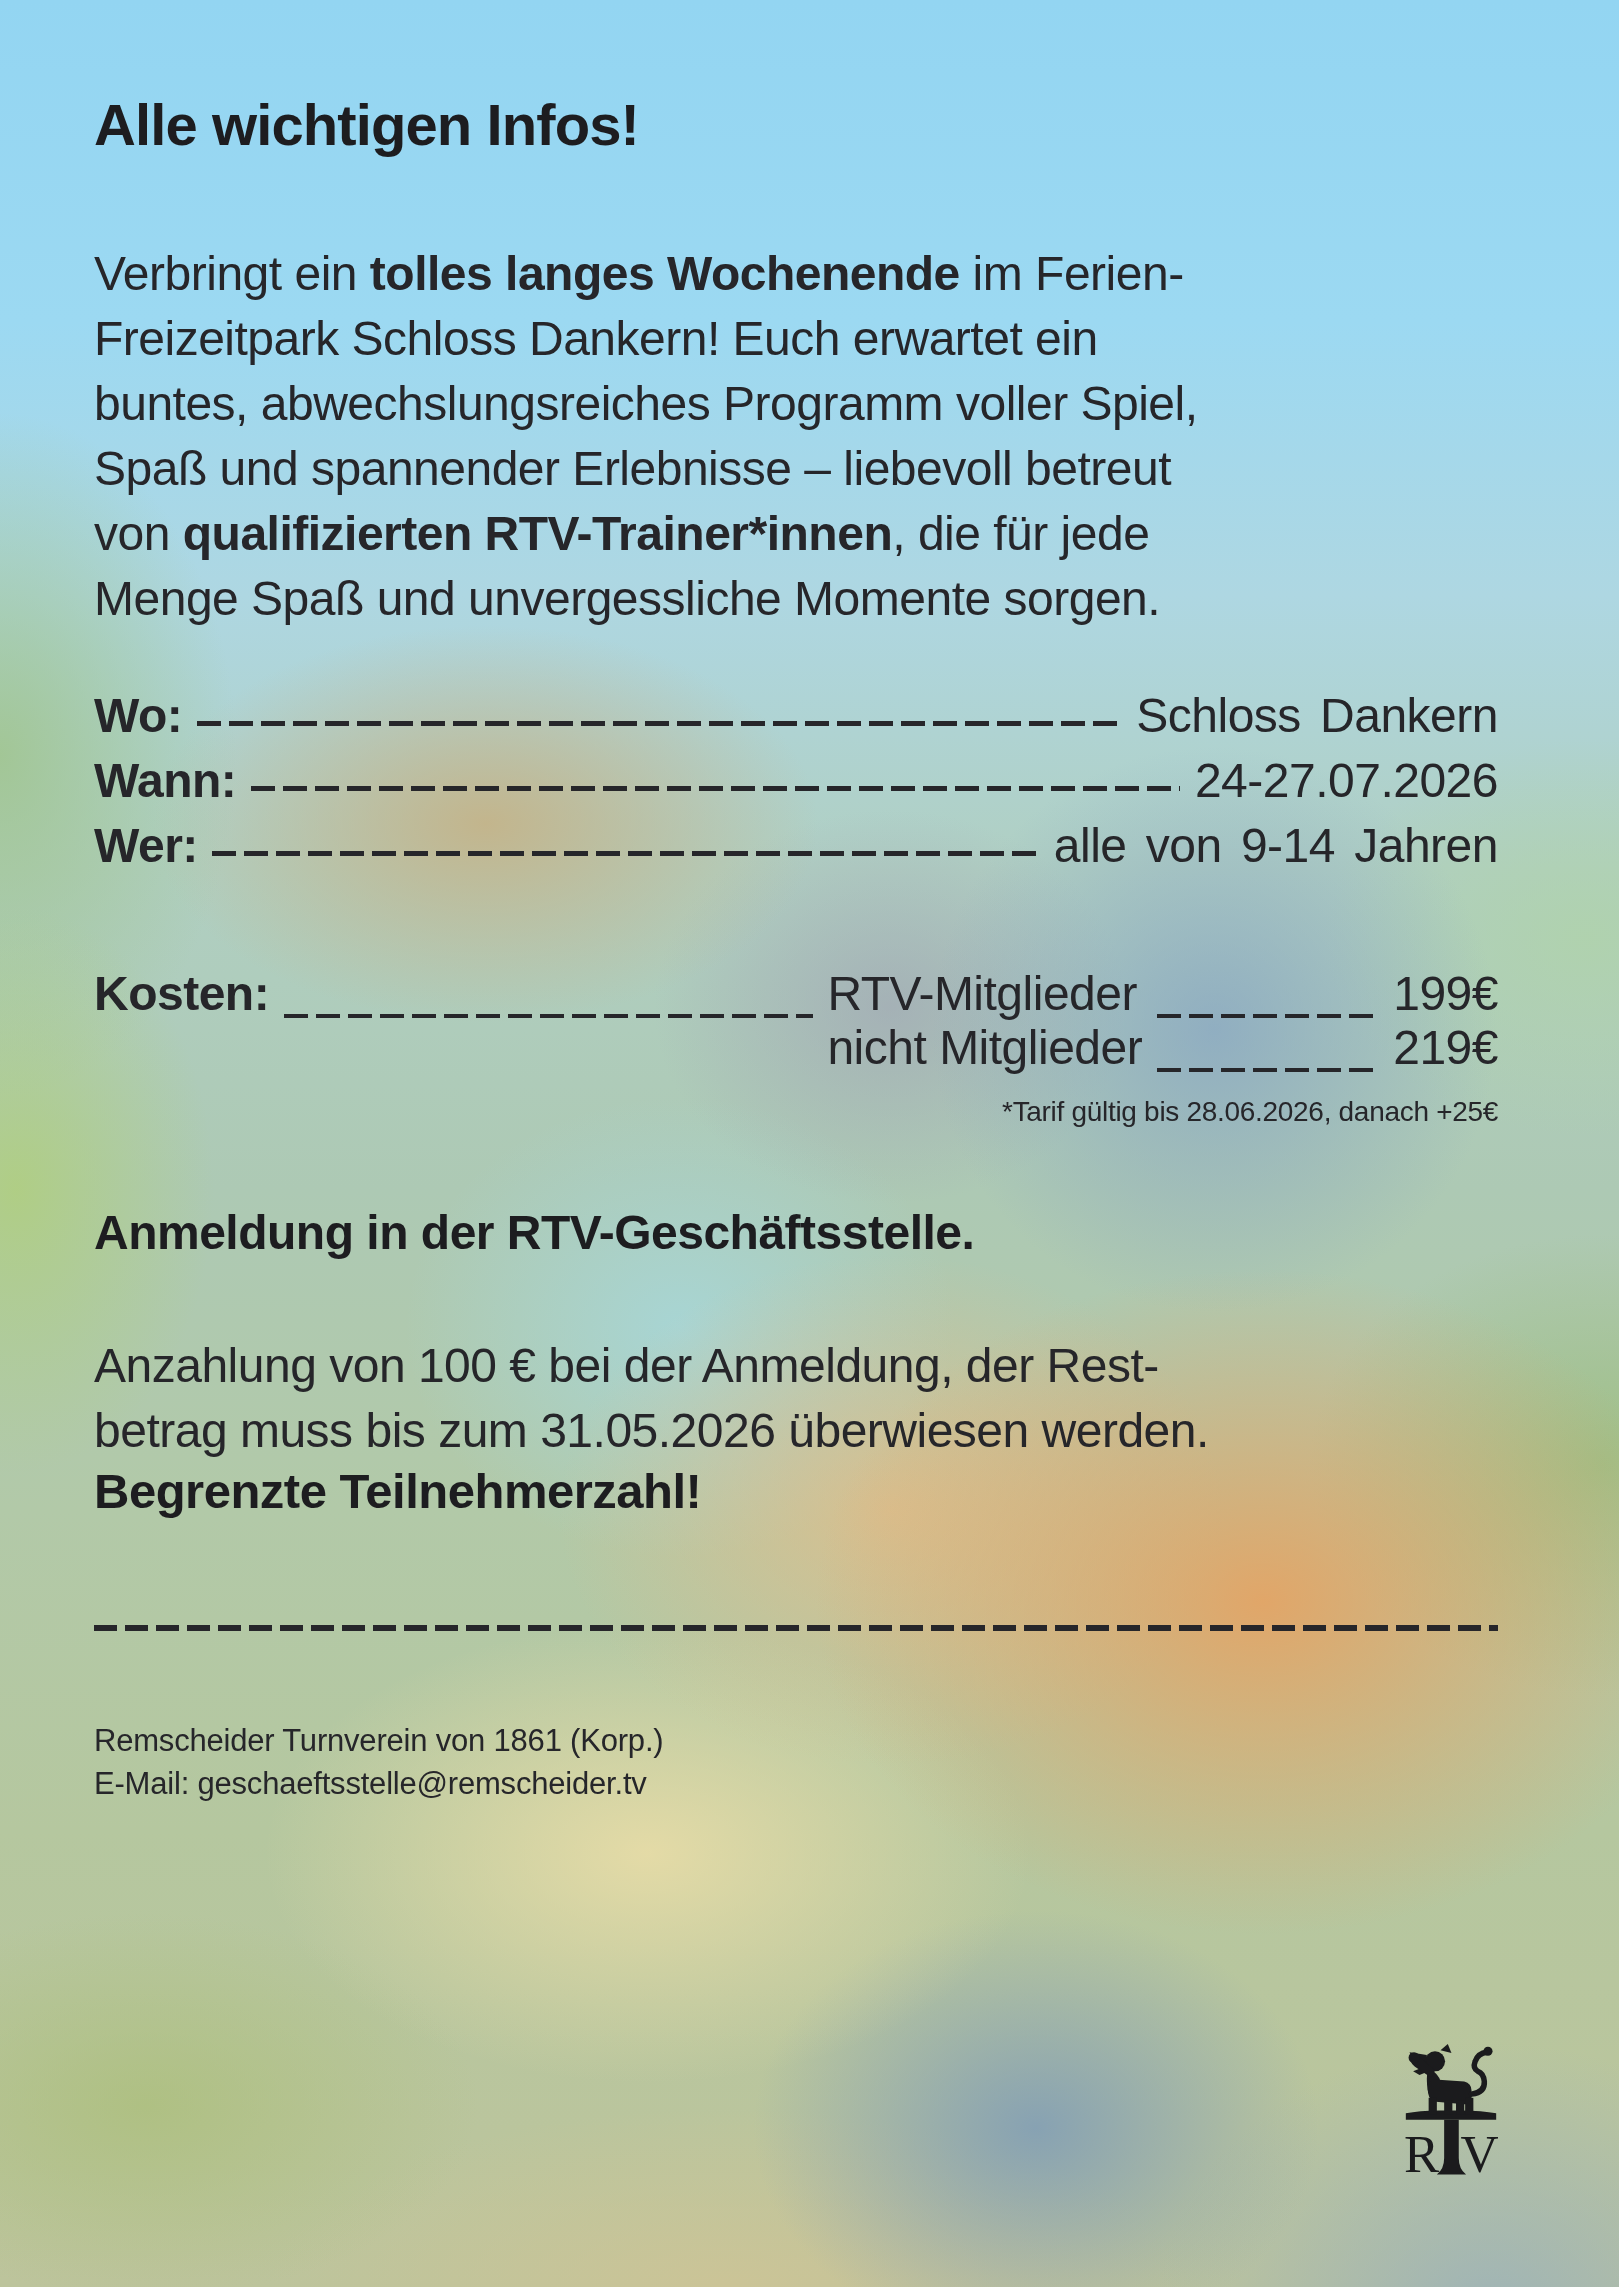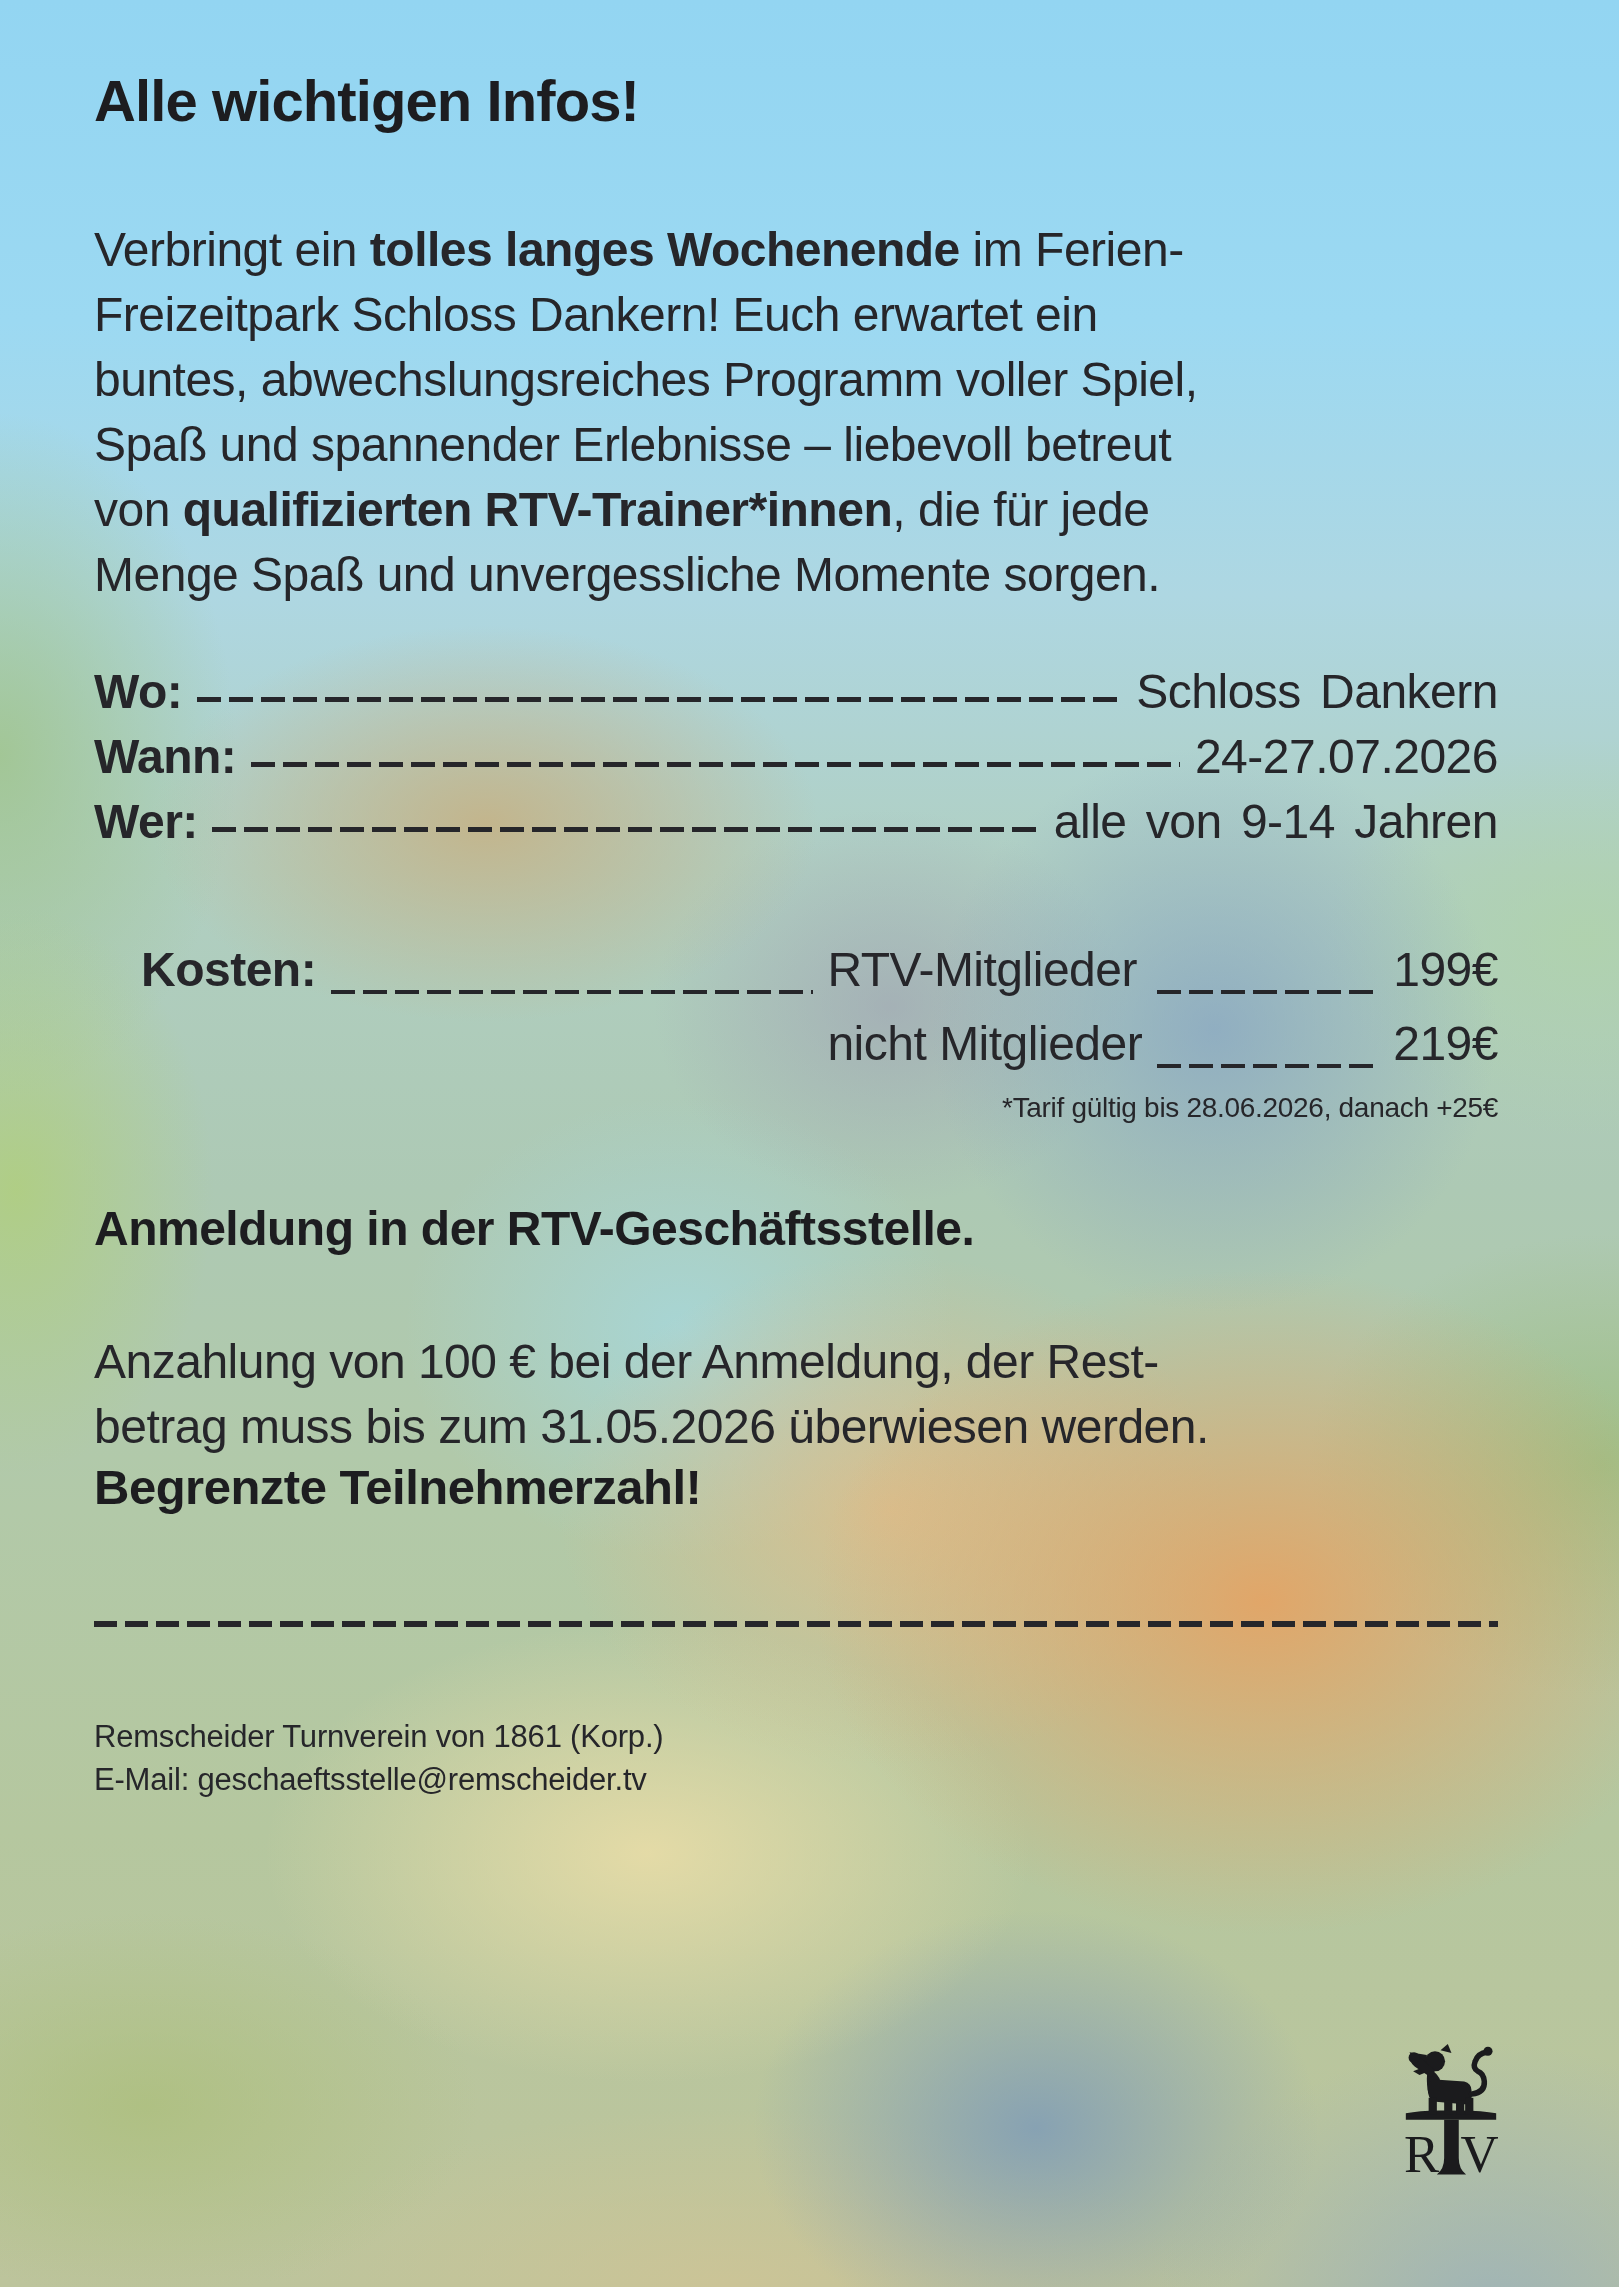--- a/index.html
+++ b/index.html
@@ -18,34 +18,34 @@
       radial-gradient(ellipse 274px 393px at 1% 52%, rgba(176,206,128,0.9), transparent 72%),
       radial-gradient(ellipse 329px 475px at 0% 33%, rgba(160,196,140,0.85), transparent 72%),
       radial-gradient(ellipse 375px 283px at 98% 41%, rgba(176,211,170,0.8), transparent 70%),
       radial-gradient(ellipse 420px 329px at 99% 64%, rgba(150,186,120,0.7), transparent 70%),
       radial-gradient(ellipse 393px 302px at 64% 93%, rgba(118,150,186,0.75), transparent 72%),
       radial-gradient(ellipse 475px 274px at 9% 92%, rgba(170,190,120,0.7), transparent 70%),
       radial-gradient(ellipse 658px 256px at 45% 100%, rgba(206,196,150,0.85), transparent 70%),
       radial-gradient(ellipse 475px 384px at 92% 101%, rgba(140,170,200,0.6), transparent 70%),
       linear-gradient(180deg,#93d5f2 0%,#9cd9f2 14%,#aed7e2 26%,#b0cfc2 38%,#adc9b4 52%,#b2c9a8 66%,#b5c79f 80%,#bdc49c 100%);
   }
-  .sheet{position:absolute;inset:0;padding:72px 121px 0 94px;}
+  .sheet{position:absolute;inset:0;padding:96px 121px 0 94px;}
   h1.title{margin:0;font-size:58px;line-height:1;font-weight:bold;letter-spacing:-0.9px;color:#1d1d20;}
   .body-txt{font-size:48px;letter-spacing:-0.5px;}
   .intro{margin-top:87px;line-height:65px;}
   .intro b,.b{font-weight:bold;}
   .facts{margin-top:58px;}
   .fact{display:flex;align-items:center;margin-bottom:12px;line-height:53px;}
   .fact .lbl{font-weight:bold;white-space:nowrap;}
   .fact .val{white-space:nowrap;word-spacing:6.4px;}
   .dash-fill{flex:1 1 auto;height:4.6px;position:relative;top:8.2px;margin:0 14.6px;
     background:repeating-linear-gradient(90deg,#26262a 0 24px,transparent 24px 32px);}
   .stay{margin-top:57px;line-height:65px;}
   .costs{margin-top:95px;display:grid;grid-template-columns:auto 1fr auto 251px auto;
-    align-items:baseline;row-gap:21px;line-height:53px;margin-left:47px;}
+    align-items:baseline;row-gap:1px;line-height:53px;}
   .costs .lbl{font-weight:bold;white-space:nowrap;}
   .costs .gdash{height:4.6px;position:relative;top:8.2px;margin:0 14.6px;
     background:repeating-linear-gradient(90deg,#26262a 0 24px,transparent 24px 32px);}
   .costs .price{justify-self:end;white-space:nowrap;}
   .costs .name{white-space:nowrap;}
   .costs .name-r{justify-self:end;white-space:nowrap;}
   .tariff{margin-top:22px;font-size:28px;text-align:right;letter-spacing:-0.3px;}
   .reg-heading{margin-top:77px;font-size:48px;font-weight:bold;letter-spacing:-0.5px;color:#1d1d20;}
   .payment{margin-top:73px;line-height:65px;}
   .limited{font-size:49px;font-weight:bold;letter-spacing:-0.5px;color:#1d1d20;}

